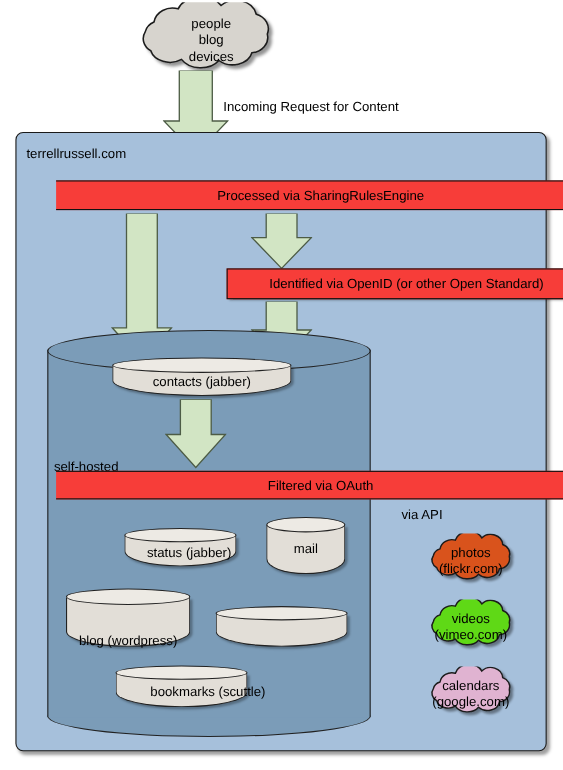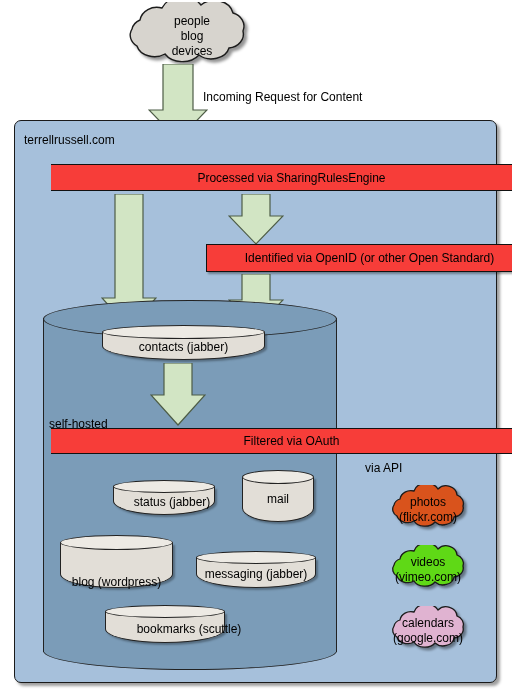--- a/index.html
+++ b/index.html
@@ -224,21 +224,20 @@
 
   <div class="cyl" style="left:60px; top:535px; width:113px; height:53px; z-index:6;">
     <div class="cyl-body" style="top:8px; width:113px; height:45px;"></div>
     <div class="cyl-top" style="width:113px; height:15px;"></div>
     <div class="cyl-text" style="top:40px;">blog (wordpress)</div>
   </div>
 
   <div class="cyl" style="left:196px; top:551px; width:120px; height:37px; z-index:6;">
     <div class="cyl-body" style="top:7px; width:120px; height:30px;"></div>
     <div class="cyl-top" style="width:120px; height:13px;"></div>
-    <div class="cyl-text" style="top:16px;">messaging (jabber)</div>
   </div>
 
   <div class="cyl" style="left:105px; top:605px; width:120px; height:38px; z-index:6;">
     <div class="cyl-body" style="top:7px; width:120px; height:31px;"></div>
     <div class="cyl-top" style="width:120px; height:13px;"></div>
     <div class="cyl-text" style="top:17px;padding-left:24px;">bookmarks (scuttle)</div>
   </div>
 
   <div class="label label-left" style="left:365px; top:461px; width:120px; z-index:5;">via API</div>
 

